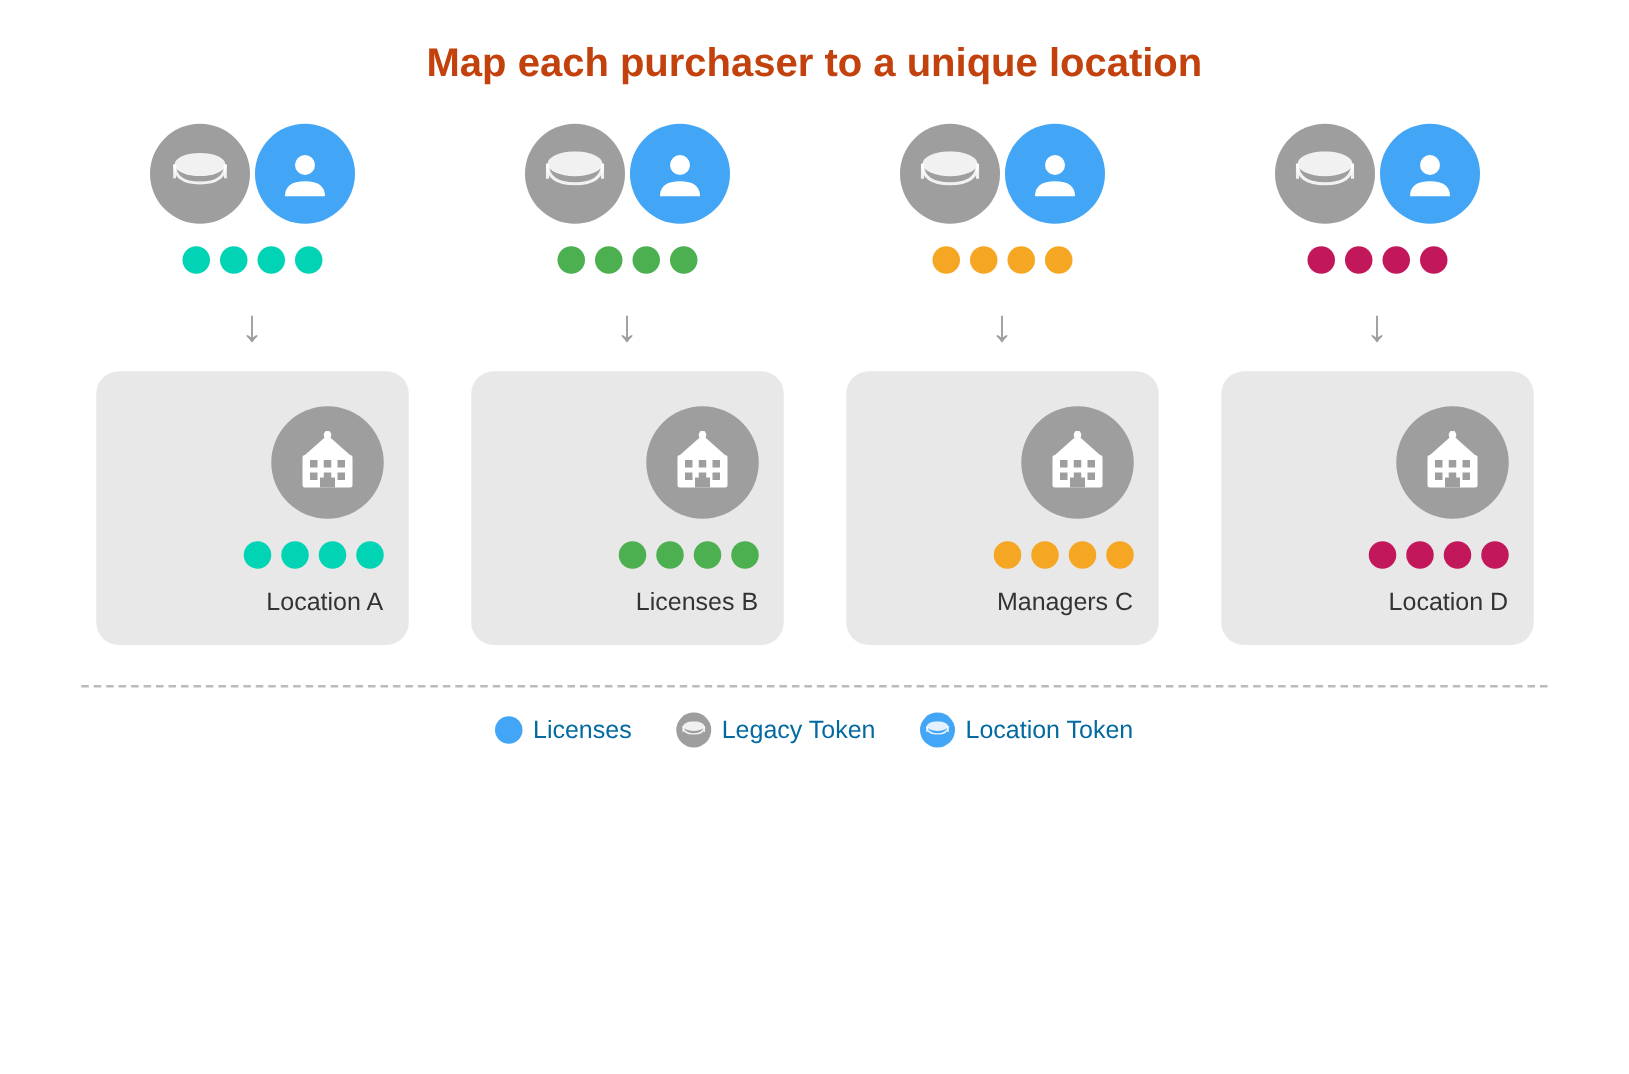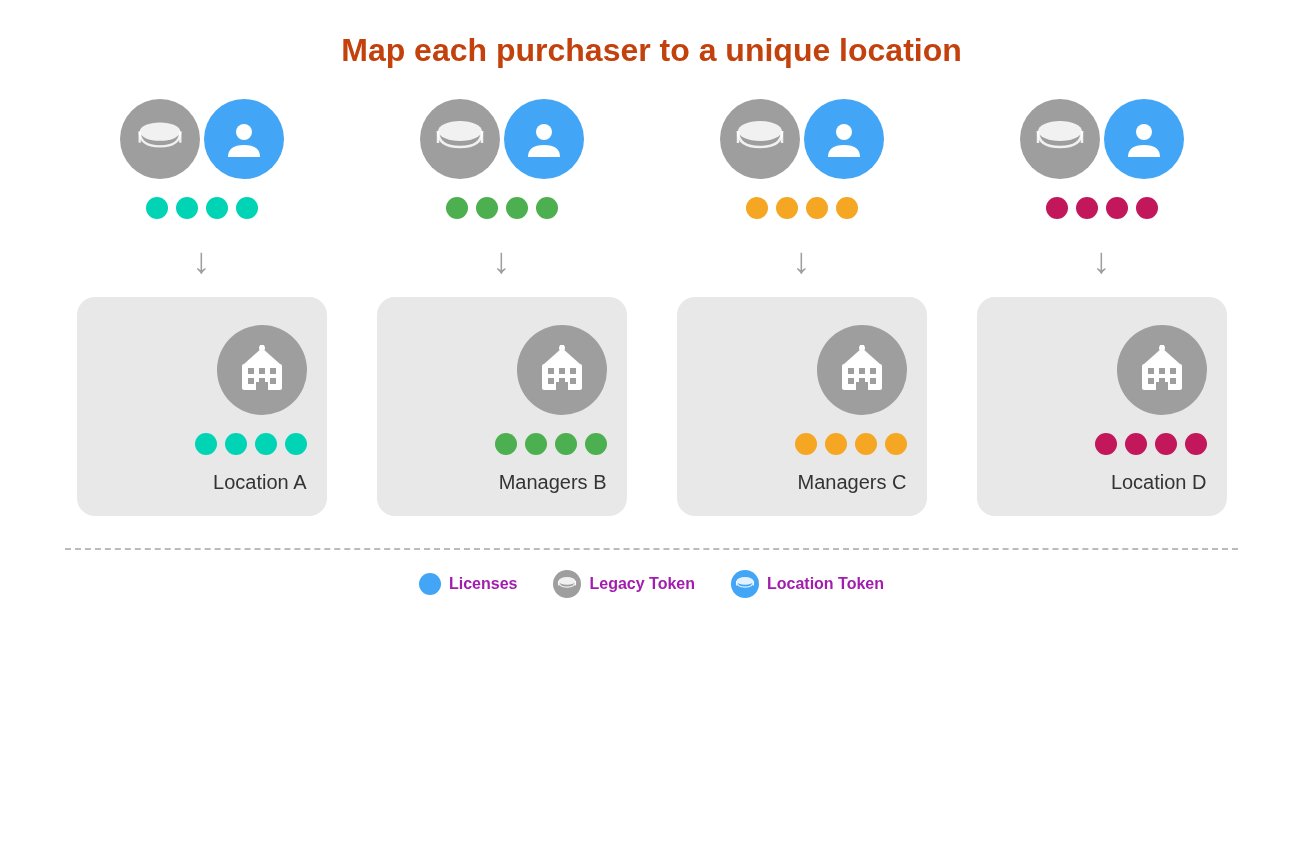--- a/index.html
+++ b/index.html
@@ -163,23 +163,22 @@
       height: 28px;
       border-radius: 50%;
       background: #42a5f5;
       display: flex;
       align-items: center;
       justify-content: center;
       flex-shrink: 0;
     }
 
     .legend-text {
-      font-size: 16px;
-      color: #a21caf;
-      font-weight: bold;
+      font-size: 20px;
+      color: #0369a1;
     }
 
     
     .cyan { background: #00d4b4; }
     .green { background: #4caf50; }
     .amber { background: #f5a623; }
     .crimson { background: #c2185b; }
 
     .legend-token-circle {
       width: 28px;
@@ -291,21 +290,21 @@
           <circle cx="28" cy="6" r="3" fill="white"></circle>
           <rect x="26" y="3" width="4" height="6" fill="white"></rect>
         </svg>
       </div>
       <div class="location-dots-row">
         <div class="dot green"></div>
         <div class="dot green"></div>
         <div class="dot green"></div>
         <div class="dot green"></div>
       </div>
-      <span class="location-name">Managers B</span>
+      <span class="location-name">Licenses B</span>
     </div>
   </div>
 
   <div class="column">
     <div class="top-icons">
       <div class="circle-icon">
         <svg width="52" height="36" viewBox="0 0 52 36">
           <ellipse cx="26" cy="10" rx="22" ry="10" fill="rgba(255,255,255,0.85)"></ellipse>
           <path d="M4,10 Q4,26 26,26 Q48,26 48,10" fill="none" stroke="rgba(255,255,255,0.85)" stroke-width="2.5"></path>
           <line x1="4" y1="10" x2="4" y2="22" stroke="rgba(255,255,255,0.85)" stroke-width="2.5"></line>

